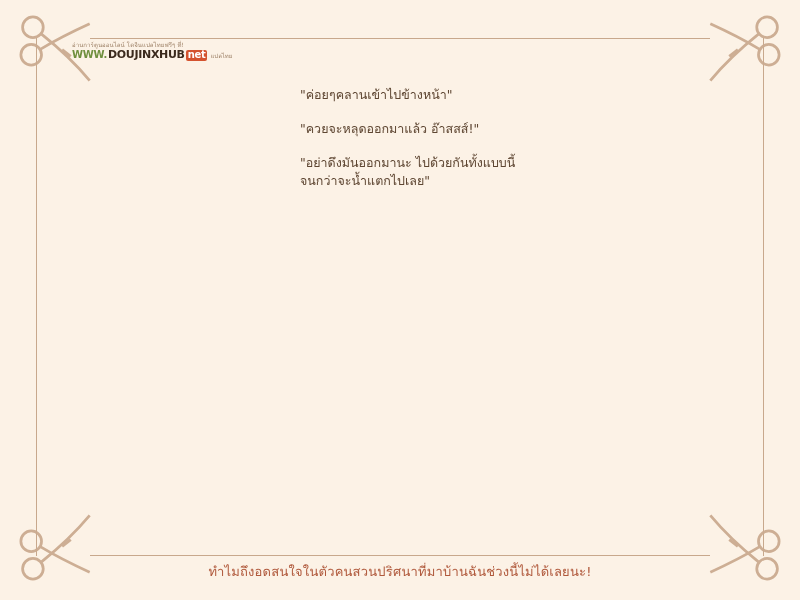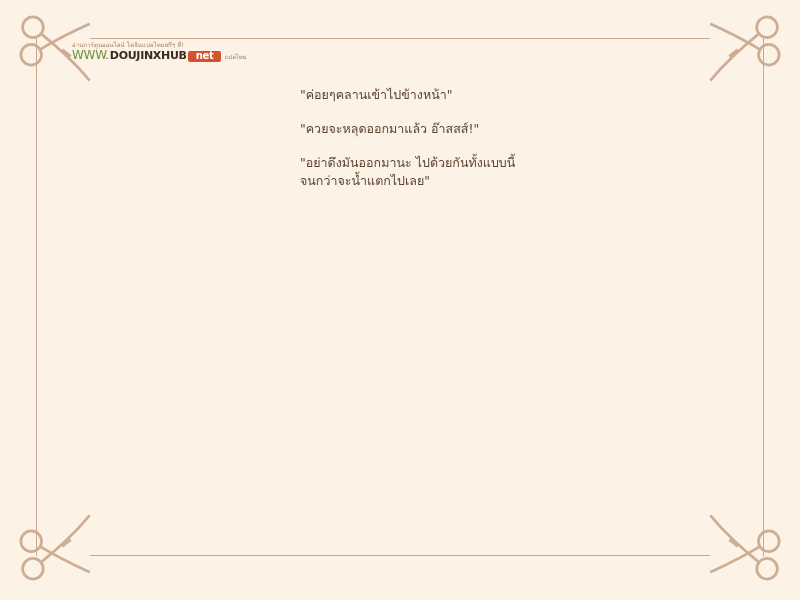--- a/index.html
+++ b/index.html
@@ -81,37 +81,37 @@
     letter-spacing: 0.1px;
     white-space: nowrap;
   }
   .wm-main {
     display: flex;
     align-items: baseline;
     gap: 1px;
     margin-top: 1px;
   }
   .wm-www {
-    font-size: 12px;
-    font-weight: normal;
+    font-size: 10px;
+    font-weight: bold;
     color: #6f8f3e;
     letter-spacing: -0.3px;
   }
   .wm-name {
     font-size: 11px;
     font-weight: bold;
     color: #3b2a1d;
     letter-spacing: -0.3px;
   }
   .wm-net {
     font-size: 10px;
     font-weight: bold;
     color: #ffffff;
     background: #d4532f;
-    padding: 0 8px;
+    padding: 0 2px;
     border-radius: 2px;
     letter-spacing: -0.3px;
   }
   .wm-sub {
     font-size: 6px;
     color: #9a7d62;
     margin-left: 2px;
     white-space: nowrap;
   }
 
@@ -202,14 +202,15 @@
     </div>
   </div>
 
   <div class="content">
     <div class="para quote">"ค่อยๆคลานเข้าไปข้างหน้า"</div>
     <div class="para quote">"ควยจะหลุดออกมาแล้ว อ๊าสสส์!"</div>
     <div class="para quote">"อย่าดึงมันออกมานะ ไปด้วยกันทั้งแบบนี้
 จนกว่าจะน้ำแตกไปเลย"</div>
   </div>
 
+  <div class="caption">ทำไมถึงอดสนใจในตัวคนสวนปริศนาที่มาบ้านฉันช่วงนี้ไม่ได้เลยนะ!</div>
 
 </div>
 
 </body></html>

